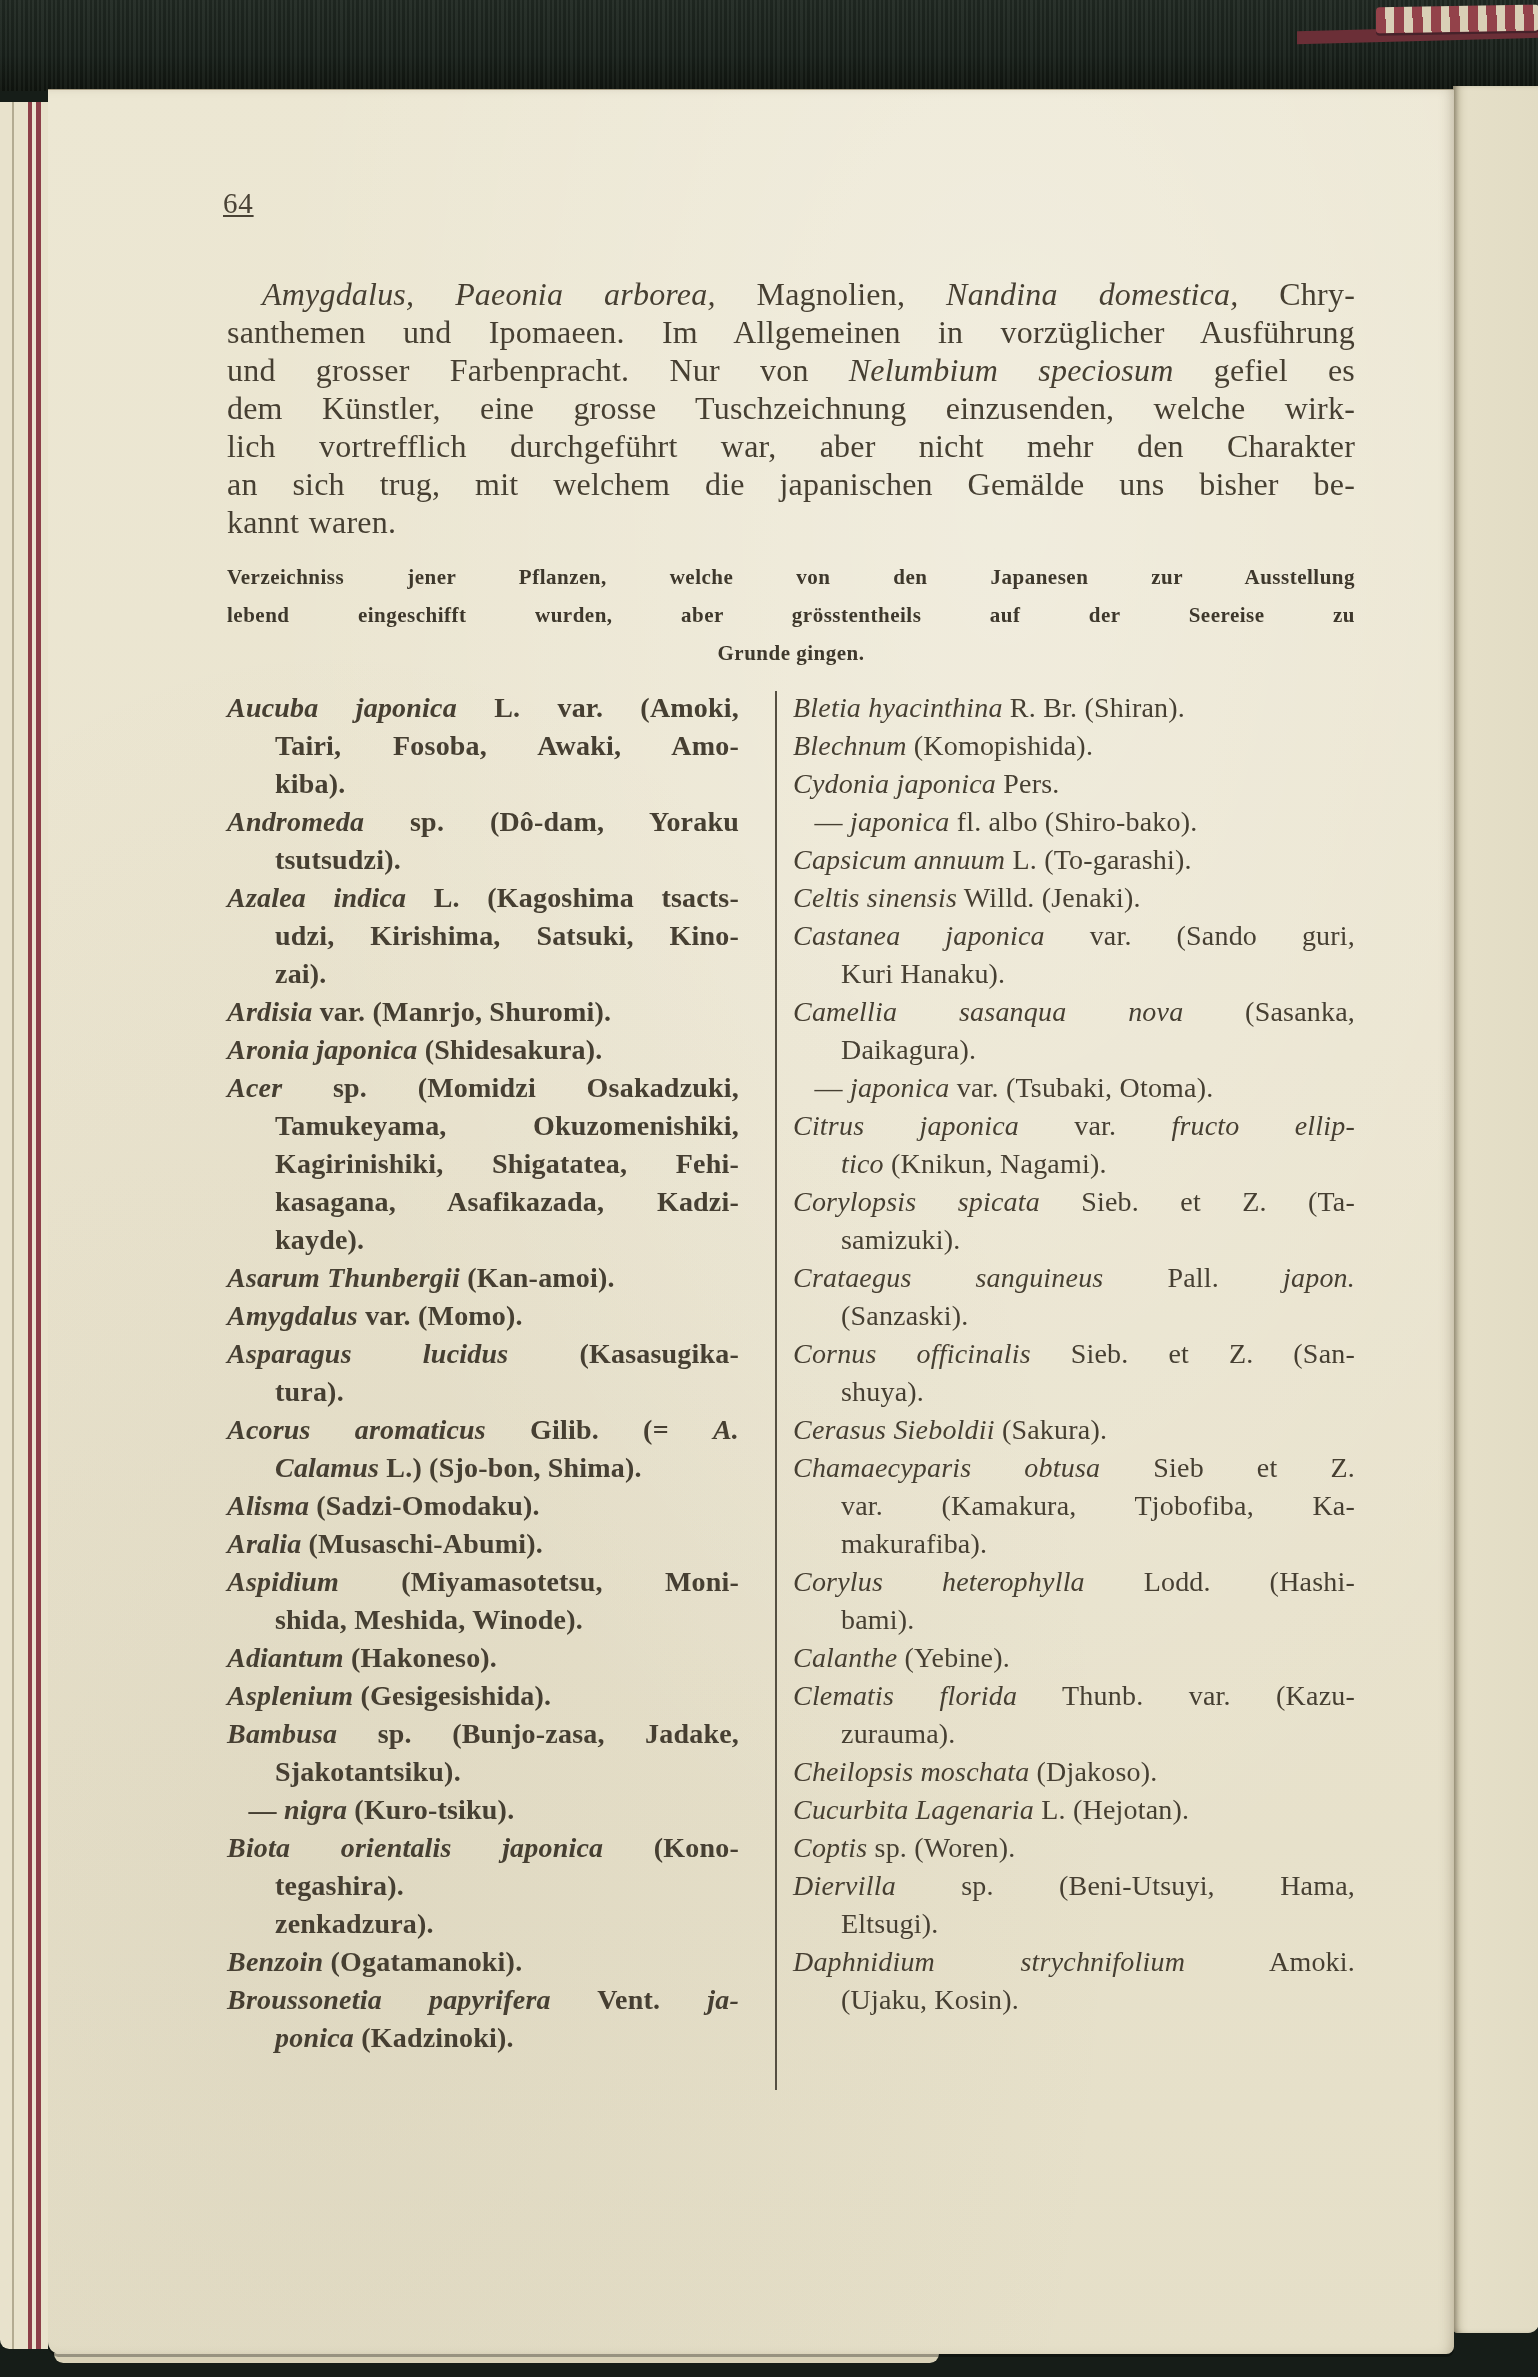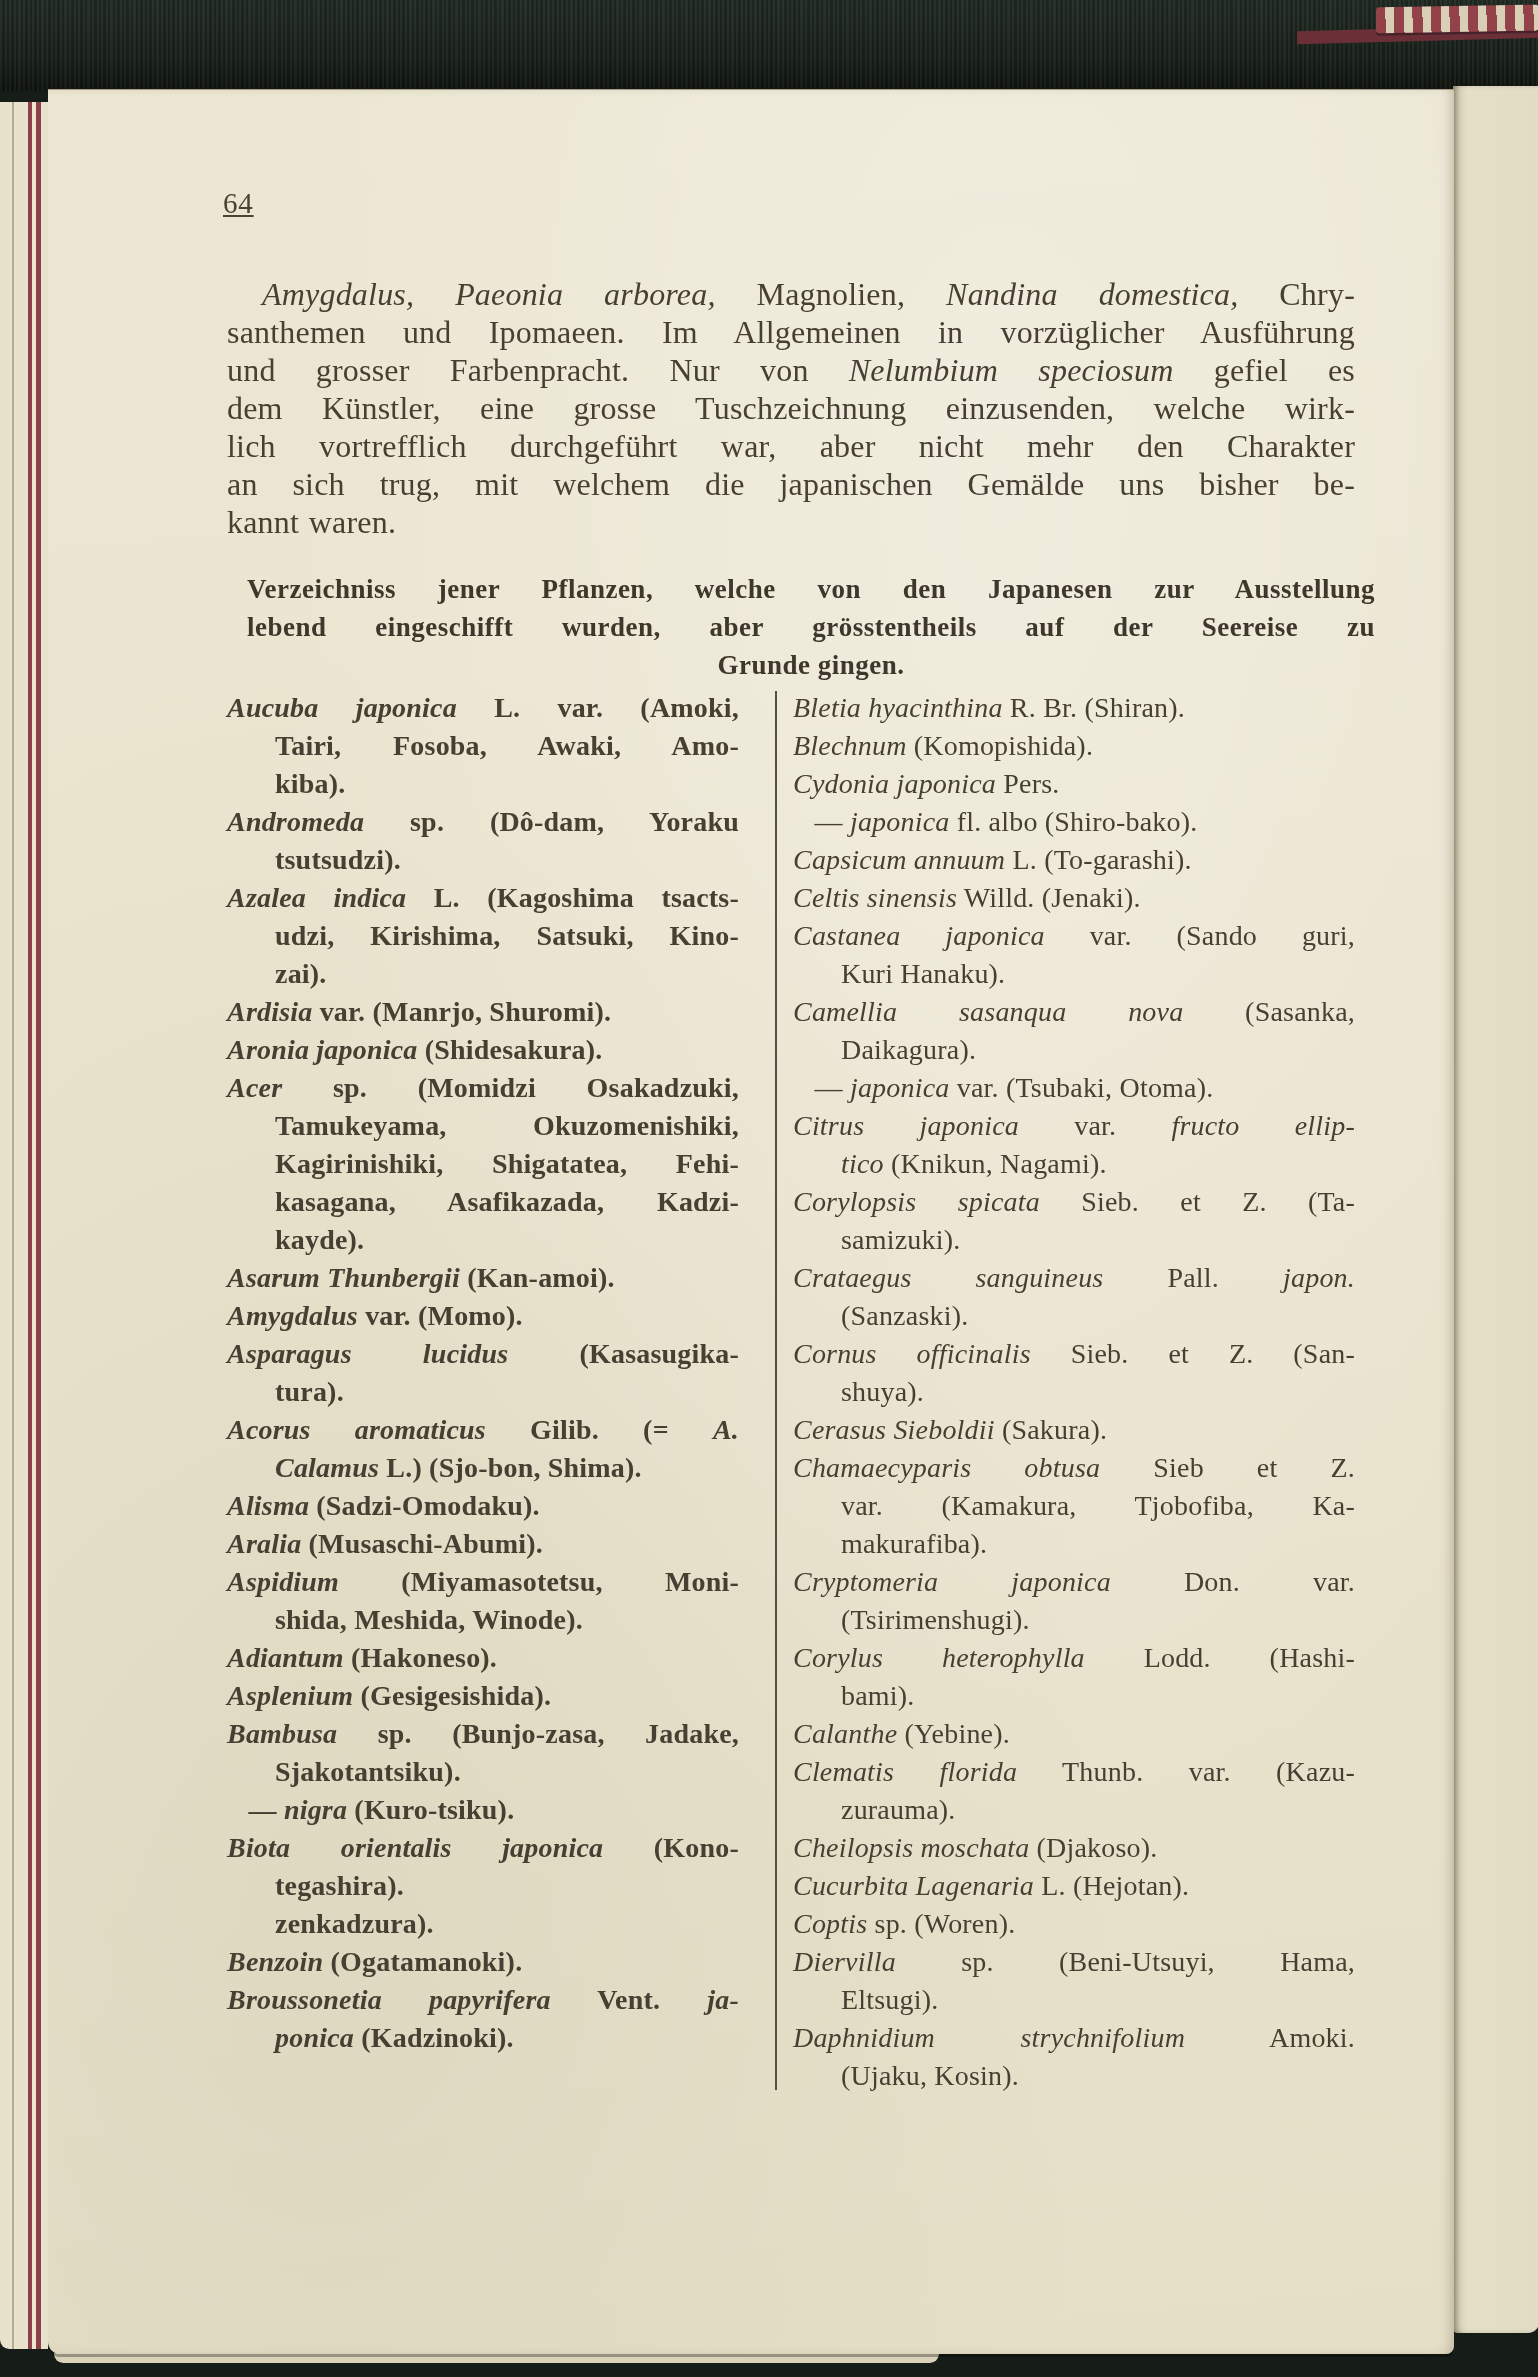--- a/index.html
+++ b/index.html
@@ -55,24 +55,23 @@
   .page-number{
     position:absolute;left:175px;top:97px;
     font-size:29px;letter-spacing:0.8px;color:#4a4336;text-decoration:underline;
   }
   .intro{
     position:absolute;left:179px;top:185px;width:1128px;
     font-size:32px;line-height:38px;letter-spacing:0.2px;word-spacing:1.5px;
   }
   .intro .line:first-child{padding-left:35px;}
   .heading{
-    position:absolute;left:179px;top:480px;width:1128px;
-    font-size:27px;line-height:38px;font-weight:bold;color:#3e382c;
+    position:absolute;left:179px;top:468px;width:1128px;
+    font-size:21px;line-height:38px;font-weight:bold;color:#3e382c;
     letter-spacing:0.5px;
-    margin-left:20px;
   }
   .columns{
     position:absolute;left:179px;top:599px;width:1128px;height:1404px;
     font-size:28px;line-height:38px;letter-spacing:0.2px;
   }
   .col-divider{
     position:absolute;left:548px;top:1.5px;width:2.3px;height:1399px;
     background:#554f42;
   }
   .col{position:absolute;top:0;}
@@ -241,24 +240,20 @@
         </div>
         <div class="entry">
           <div class="line first"><span class="it">Cerasus Sieboldii</span><span> (Sakura).</span></div>
         </div>
         <div class="entry">
           <div class="line first just"><span class="it">Chamaecyparis obtusa</span><span> Sieb et Z.</span></div>
           <div class="line cont just"><span>var. (Kamakura, Tjobofiba, Ka-</span></div>
           <div class="line cont"><span>makurafiba).</span></div>
         </div>
         <div class="entry">
-          <div class="line first just"><span class="it">Cryptomeria japonica</span><span> Don. var.</span></div>
-          <div class="line cont"><span>(Tsirimenshugi).</span></div>
-        </div>
-        <div class="entry">
           <div class="line first just"><span class="it">Corylus heterophylla</span><span> Lodd. (Hashi-</span></div>
           <div class="line cont"><span>bami).</span></div>
         </div>
         <div class="entry">
           <div class="line first"><span class="it">Calanthe</span><span> (Yebine).</span></div>
         </div>
         <div class="entry">
           <div class="line first just"><span class="it">Clematis florida</span><span> Thunb. var. (Kazu-</span></div>
           <div class="line cont"><span>zurauma).</span></div>
         </div>

